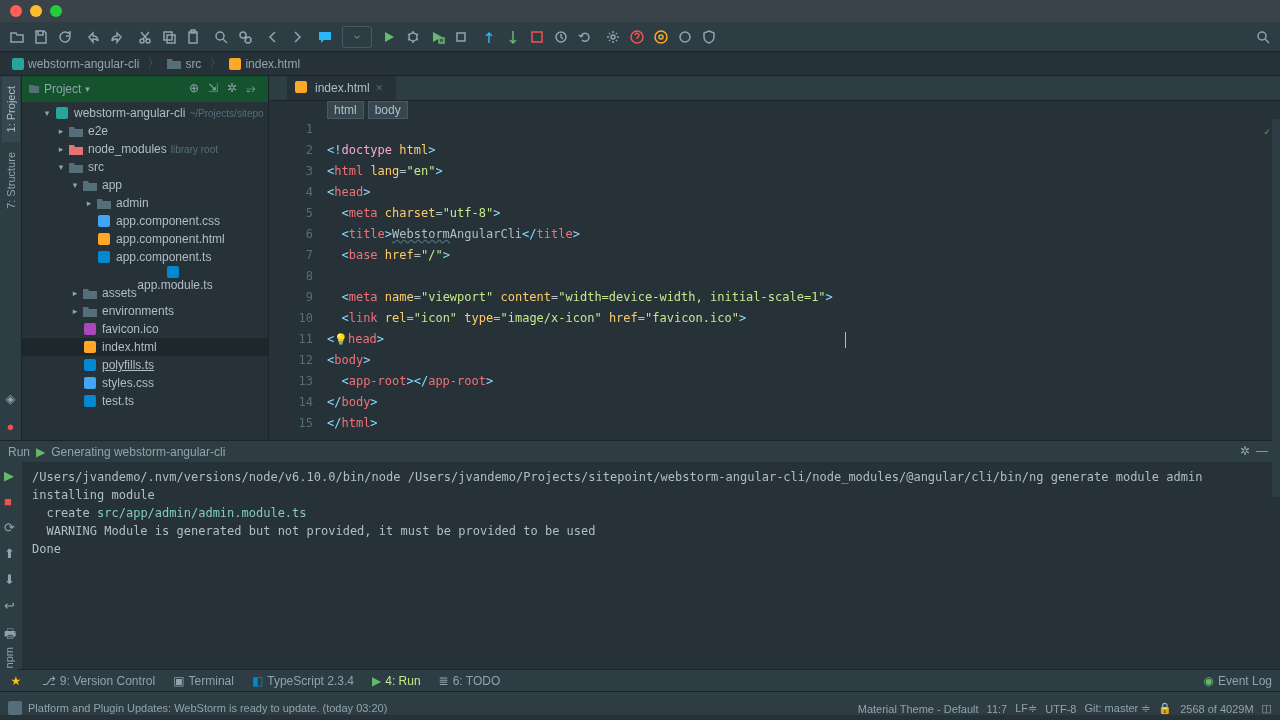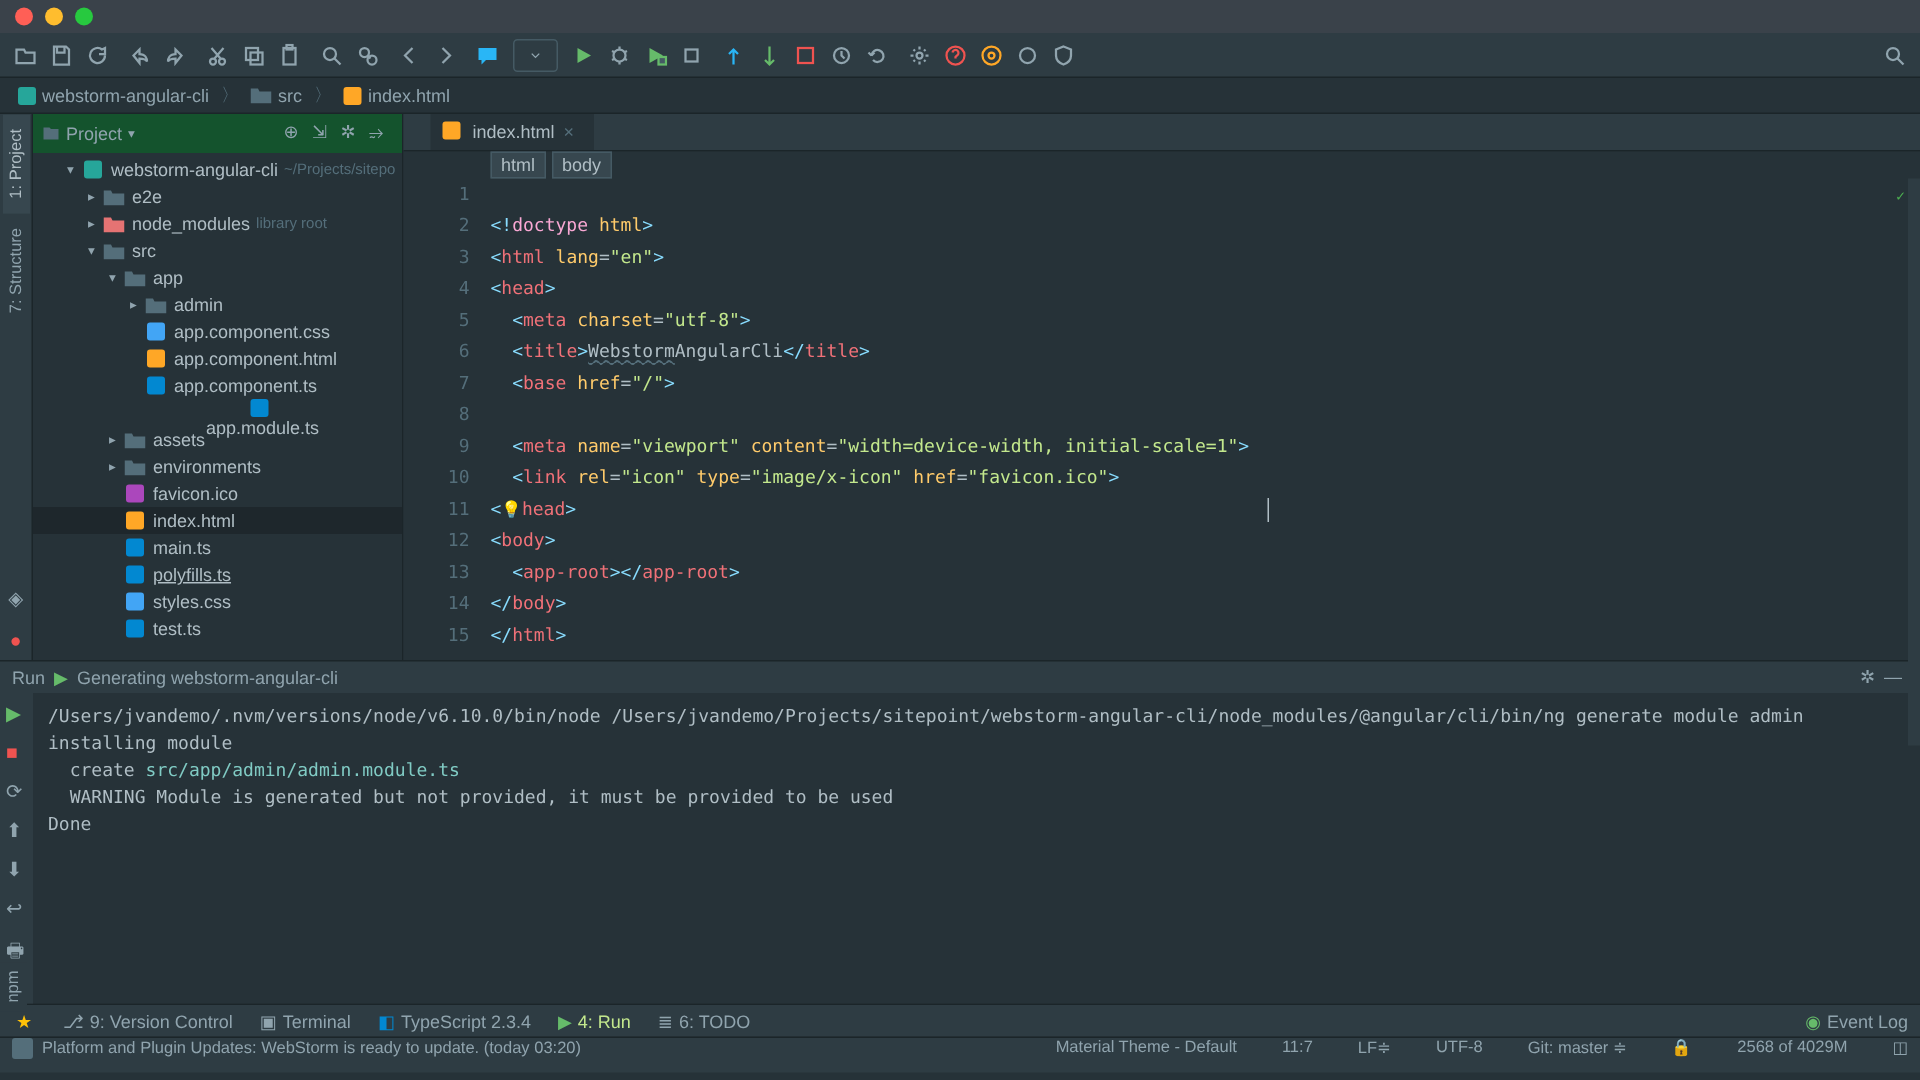--- a/index.html
+++ b/index.html
@@ -77,21 +77,21 @@
 .run-left{width:22px;background:#2e3c43;display:flex;flex-direction:column;align-items:center;gap:12px;padding-top:6px}
 .run-left .ico{color:#90a4ae;width:14px;height:14px;cursor:pointer}
 .run-output{flex:1;font-family:Menlo,Consolas,monospace;font-size:12px;line-height:18px;padding:6px 10px;color:#b0bec5;white-space:pre}
 .run-output .hl{color:#80cbc4}
 
 .bottom-tabs{height:22px;background:#2e3c43;display:flex;align-items:center;font-size:12px;color:#90a4ae;padding:0 8px;gap:18px;border-top:1px solid #1b2529}
 .bottom-tabs .btab{display:flex;align-items:center;gap:4px;cursor:pointer}
 .bottom-tabs .btab.active{color:#c3e88d}
 .bottom-tabs .spacer{flex:1}
 
-.status-bar{height:24px;background:#2e3c43;display:flex;align-items:flex-start;font-size:11px;color:#90a4ae;padding:0 8px;gap:30px;border-top:1px solid #1b2529}
+.status-bar{height:24px;background:#2e3c43;display:flex;align-items:flex-end;font-size:11px;color:#90a4ae;padding:0 8px;gap:8px;border-top:1px solid #1b2529}
 .status-bar .msg{flex:1;display:flex;align-items:center;gap:6px}
 .status-bar .info-ico{width:14px;height:14px;background:#546e7a;border-radius:2px}
 
 .left-side-npm{position:absolute;left:0;bottom:46px;writing-mode:vertical-rl;transform:rotate(180deg);font-size:11px;color:#90a4ae;background:#2e3c43;padding:6px 3px}
 
 svg{display:block}
 .folder-ico{width:14px;height:11px}
 </style>
 </head>
 <body>
@@ -421,25 +421,20 @@
         <div class="tree-row" style="padding-left: 46px;">
           <span class="exp"></span>
           <span class="fico ico"></span>
           <span>favicon.ico</span>
         </div>
         <div class="tree-row sel" style="padding-left: 46px;">
           <span class="exp"></span>
           <span class="fico html"></span>
           <span>index.html</span>
         </div>
-        <div class="tree-row" style="padding-left: 46px;">
-          <span class="exp"></span>
-          <span class="fico ts"></span>
-          <span>main.ts</span>
-        </div>
         <div class="tree-row" style="padding-left: 46px; text-decoration: underline;">
           <span class="exp"></span>
           <span class="fico ts"></span>
           <span>polyfills.ts</span>
         </div>
         <div class="tree-row" style="padding-left: 46px;">
           <span class="exp"></span>
           <span class="fico css"></span>
           <span>styles.css</span>
         </div>

